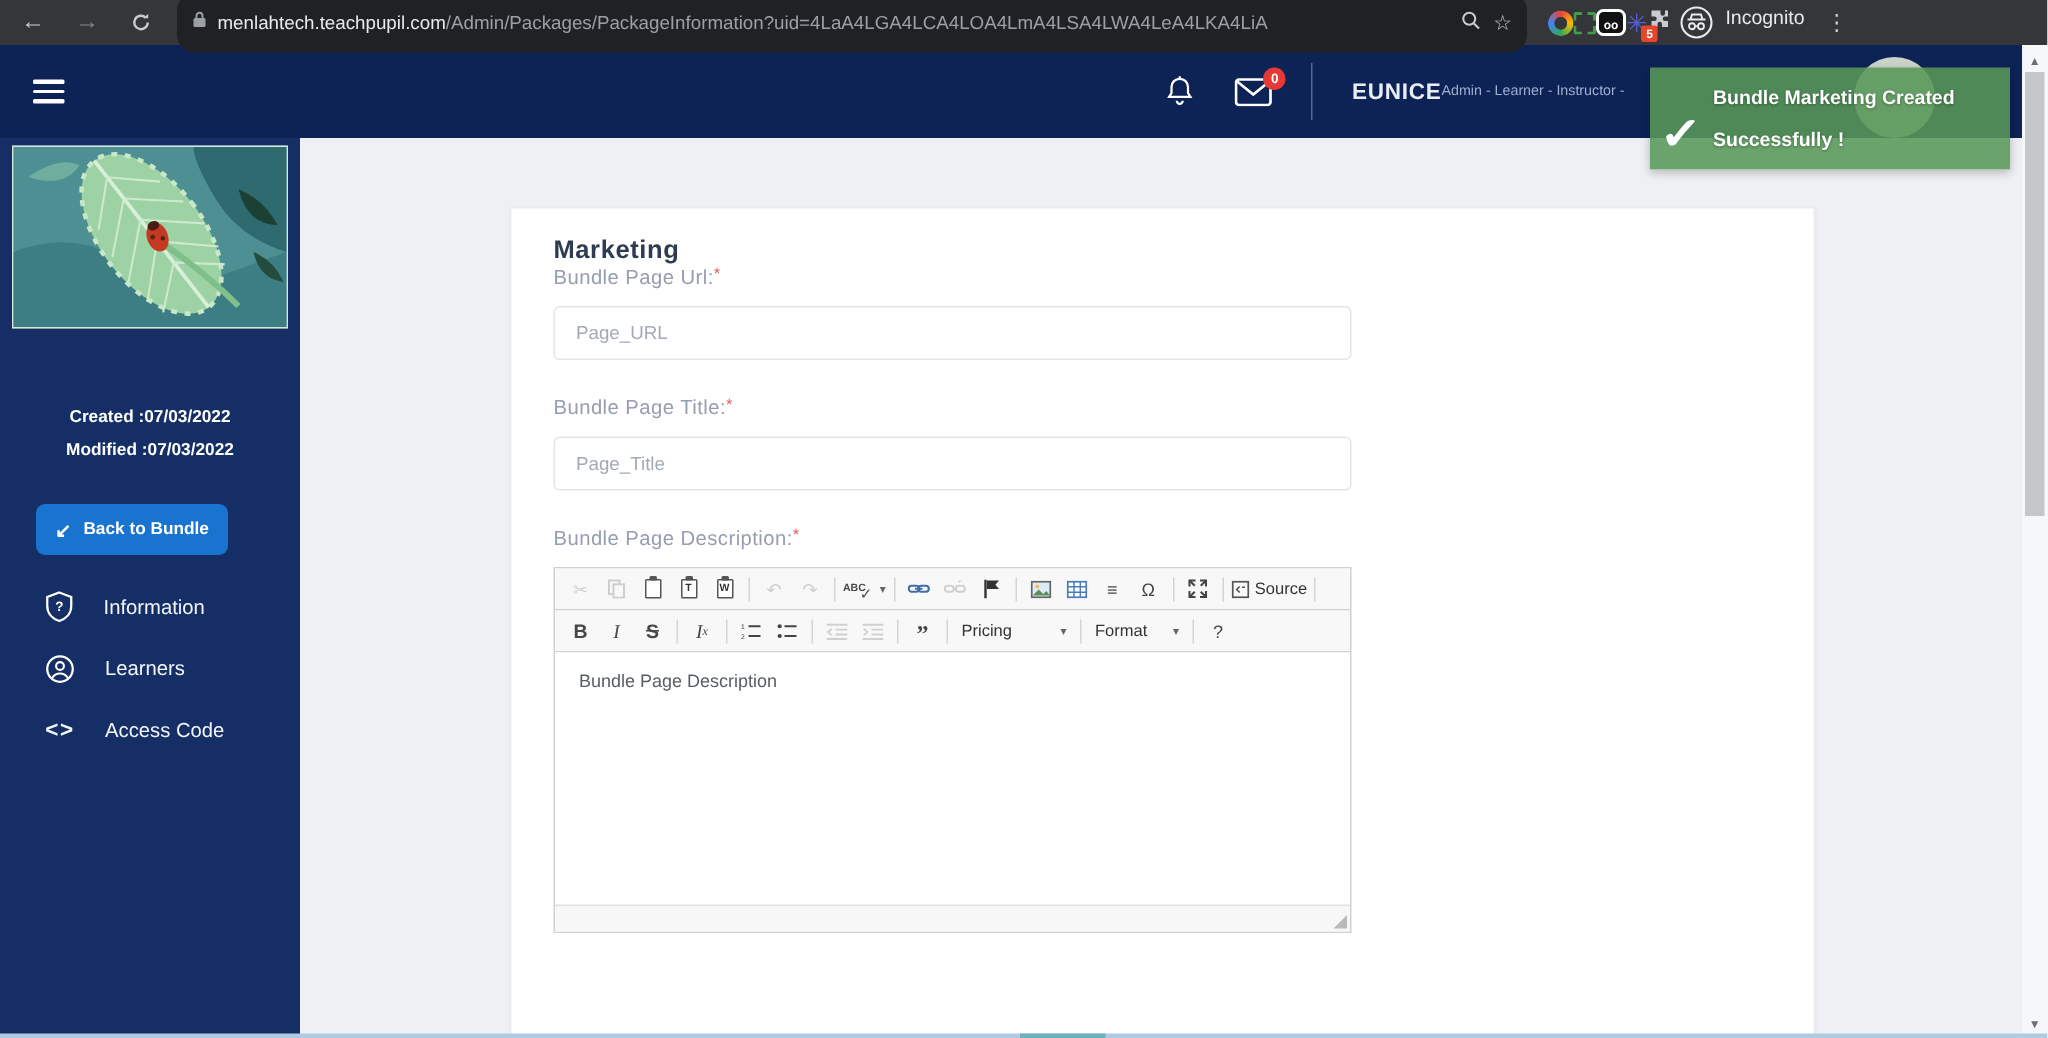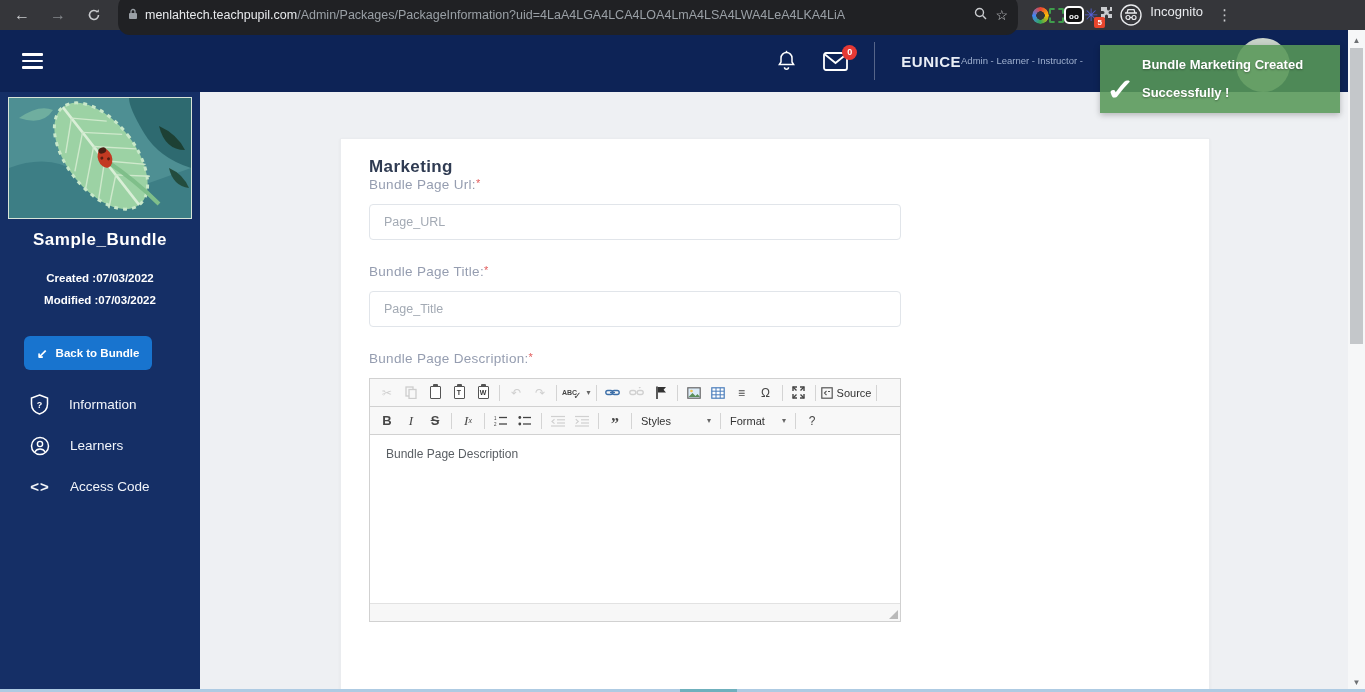--- a/index.html
+++ b/index.html
@@ -262,21 +262,20 @@
       </g>
       <path d="M96 62 q30 20 54 44" stroke="#7fbf8a" stroke-width="4" fill="none"></path>
       <g transform="rotate(-20 96 60)">
         <ellipse cx="96" cy="60" rx="7" ry="10" fill="#c23a22"></ellipse>
         <ellipse cx="96" cy="52" rx="4" ry="3" fill="#4a1d12"></ellipse>
         <circle cx="93" cy="59" r="1.5" fill="#5a2014"></circle>
           <circle cx="99" cy="62" r="1.5" fill="#5a2014"></circle>
       </g>
     </svg>
   </div>
-  <div class="bundle-name">Sample_Bundle</div>
   <div class="meta created">Created :07/03/2022</div>
   <div class="meta modified">Modified :07/03/2022</div>
   <button class="back-btn">
     <span class="back-arrow">↙</span>
     <span>Back to Bundle</span>
   </button>
   <div class="nav-list">
     <div class="nav-item">
       <svg width="19" height="21" viewBox="0 0 19 21">
           <path d="M9.5 1 17.5 4v6c0 5-3.5 8.5-8 10-4.5-1.5-8-5-8-10V4z" fill="none" stroke="#fff" stroke-width="1.5"></path>
@@ -446,21 +445,21 @@
                 <line x1="6" y1="4.8" x2="14" y2="4.8"></line>
                 <line x1="6" y1="8" x2="14" y2="8"></line>
                 <line x1="0" y1="11" x2="14" y2="11"></line>
                 <path d="M0.8 4.2 3.3 6.4 0.8 8.6" fill="none"></path>
               </svg>
           </div>
           <div class="tsep"></div>
           <div class="tb tb-q">”</div>
           <div class="tsep"></div>
           <div class="dd tb">
-            <span>Styles</span>
+            <span>Pricing</span>
               <span class="dd-caret">▾</span>
           </div>
           <div class="tsep"></div>
           <div class="dd small tb">
             <span>Format</span>
               <span class="dd-caret">▾</span>
           </div>
           <div class="tsep"></div>
           <div class="tb">?</div>
         </div>

